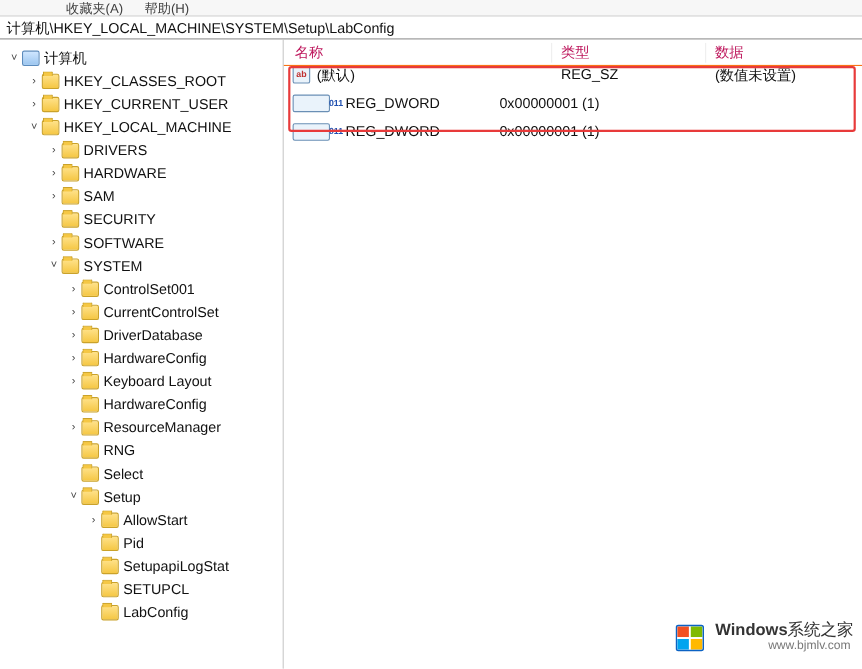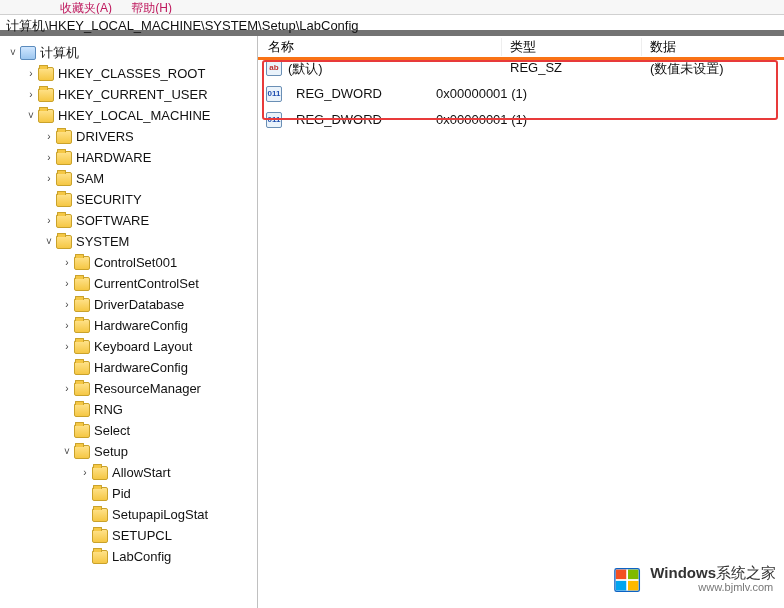--- a/index.html
+++ b/index.html
@@ -1,36 +1,36 @@
 <!DOCTYPE html>
 <html><head>
 <meta charset="utf-8">
 <style>
   * { box-sizing: border-box; margin: 0; padding: 0; font-family: "Microsoft YaHei", "Segoe UI", sans-serif; }
   body { width: 784px; height: 608px; background: #fff; overflow: hidden; position: relative; font-size: 13px; color: #111; }
-  .menubar { height: 14px; padding-left: 60px; font-size: 12px; color: #be185d; background: #f7f7f7; overflow: hidden; }
+  .menubar { height: 14px; padding-left: 60px; font-size: 12px; color: #404040; background: #f7f7f7; overflow: hidden; }
   .menubar span { margin-right: 16px; }
-  .addressbar { height: 22px; line-height: 22px; padding-left: 6px; border-top: 1px solid #d0d0d0; border-bottom: 6px solid #737373; background: #fff; white-space: nowrap; font-size: 13px; }
+  .addressbar { height: 22px; line-height: 22px; padding-left: 6px; border-top: 1px solid #d0d0d0; border-bottom: 1px solid #737373; background: #fff; white-space: nowrap; font-size: 13px; }
   .main { display: flex; height: calc(100% - 36px); }
   .tree { width: 258px; border-right: 1px solid #c0c0c0; overflow: hidden; padding-top: 6px; background: #fff; }
   .tree-row { display: flex; align-items: center; height: 21px; padding-left: 6px; white-space: nowrap; cursor: default; }
   .tree-row .indent { display: inline-block; }
   .expander { width: 14px; text-align: center; font-size: 10px; color: #444; display: inline-block; }
   .folder-icon, .computer-icon { width: 16px; height: 14px; margin-right: 4px; display: inline-block; position: relative; }
   .folder-icon { background: linear-gradient(#ffe28a,#f5c744); border: 1px solid #caa22a; border-radius: 2px; }
   .folder-icon::before { content:""; position:absolute; top:-3px; left:0; width:7px; height:3px; background:#f5c744; border:1px solid #caa22a; border-bottom:none; border-radius:1px 1px 0 0; }
   .computer-icon { background: linear-gradient(#cfe6ff,#9cc6ef); border:1px solid #5b8bbd; border-radius:2px; }
   .list { flex: 1; position: relative; background: #fff; }
-  .list-header { display: flex; height: 24px; align-items: center; border-bottom: 3px solid #f97316; font-size: 13px; color: #000000; }
+  .list-header { display: flex; height: 24px; align-items: center; border-bottom: 1px solid #f97316; font-size: 13px; color: #be185d; }
   .col-name { width: 244px; padding-left: 10px; border-right: 1px solid #eee; }
   .col-type { width: 140px; padding-left: 8px; border-right: 1px solid #eee; }
   .col-data { flex: 1; padding-left: 8px; }
   .list-row { display: flex; height: 26px; align-items: flex-start; font-size: 13px; }
   .val-icon { width: 16px; height: 16px; margin: 0 6px 0 8px; border: 1px solid #6a8fb5; background: #eaf3fb; font-size: 8px; line-height: 14px; text-align: center; color: #c03030; font-weight: bold; border-radius: 2px; display:inline-block;}
-  .val-icon.bin { color: #2050b0; }
+  .val-icon.bin { color: #2050b0; padding-left: 32px; }
   .val-name { width: 214px; }
   .sel-box { border: 1px dotted #555; padding: 0 2px; }
   .highlight-box { position: absolute; left: 4px; top: 24px; width: 516px; height: 60px; border: 2px solid #e83a3a; pointer-events: none; border-radius: 3px; }
   .watermark { position: absolute; right: 0; bottom: 10px; display: flex; align-items: center; background: rgba(255,255,255,0.9); padding: 4px 8px; border-radius: 4px 0 0 4px; }
   .wm-logo { width: 28px; height: 28px; margin-right: 8px; }
   .wm-text { line-height: 14px; }
   .wm-text .t1 { font-size: 15px; color: #333; }
   .wm-text .t1 b { font-weight: 600; }
   .wm-text .t2 { font-size: 11px; color: #777; margin-left: 48px; }
 </style>

